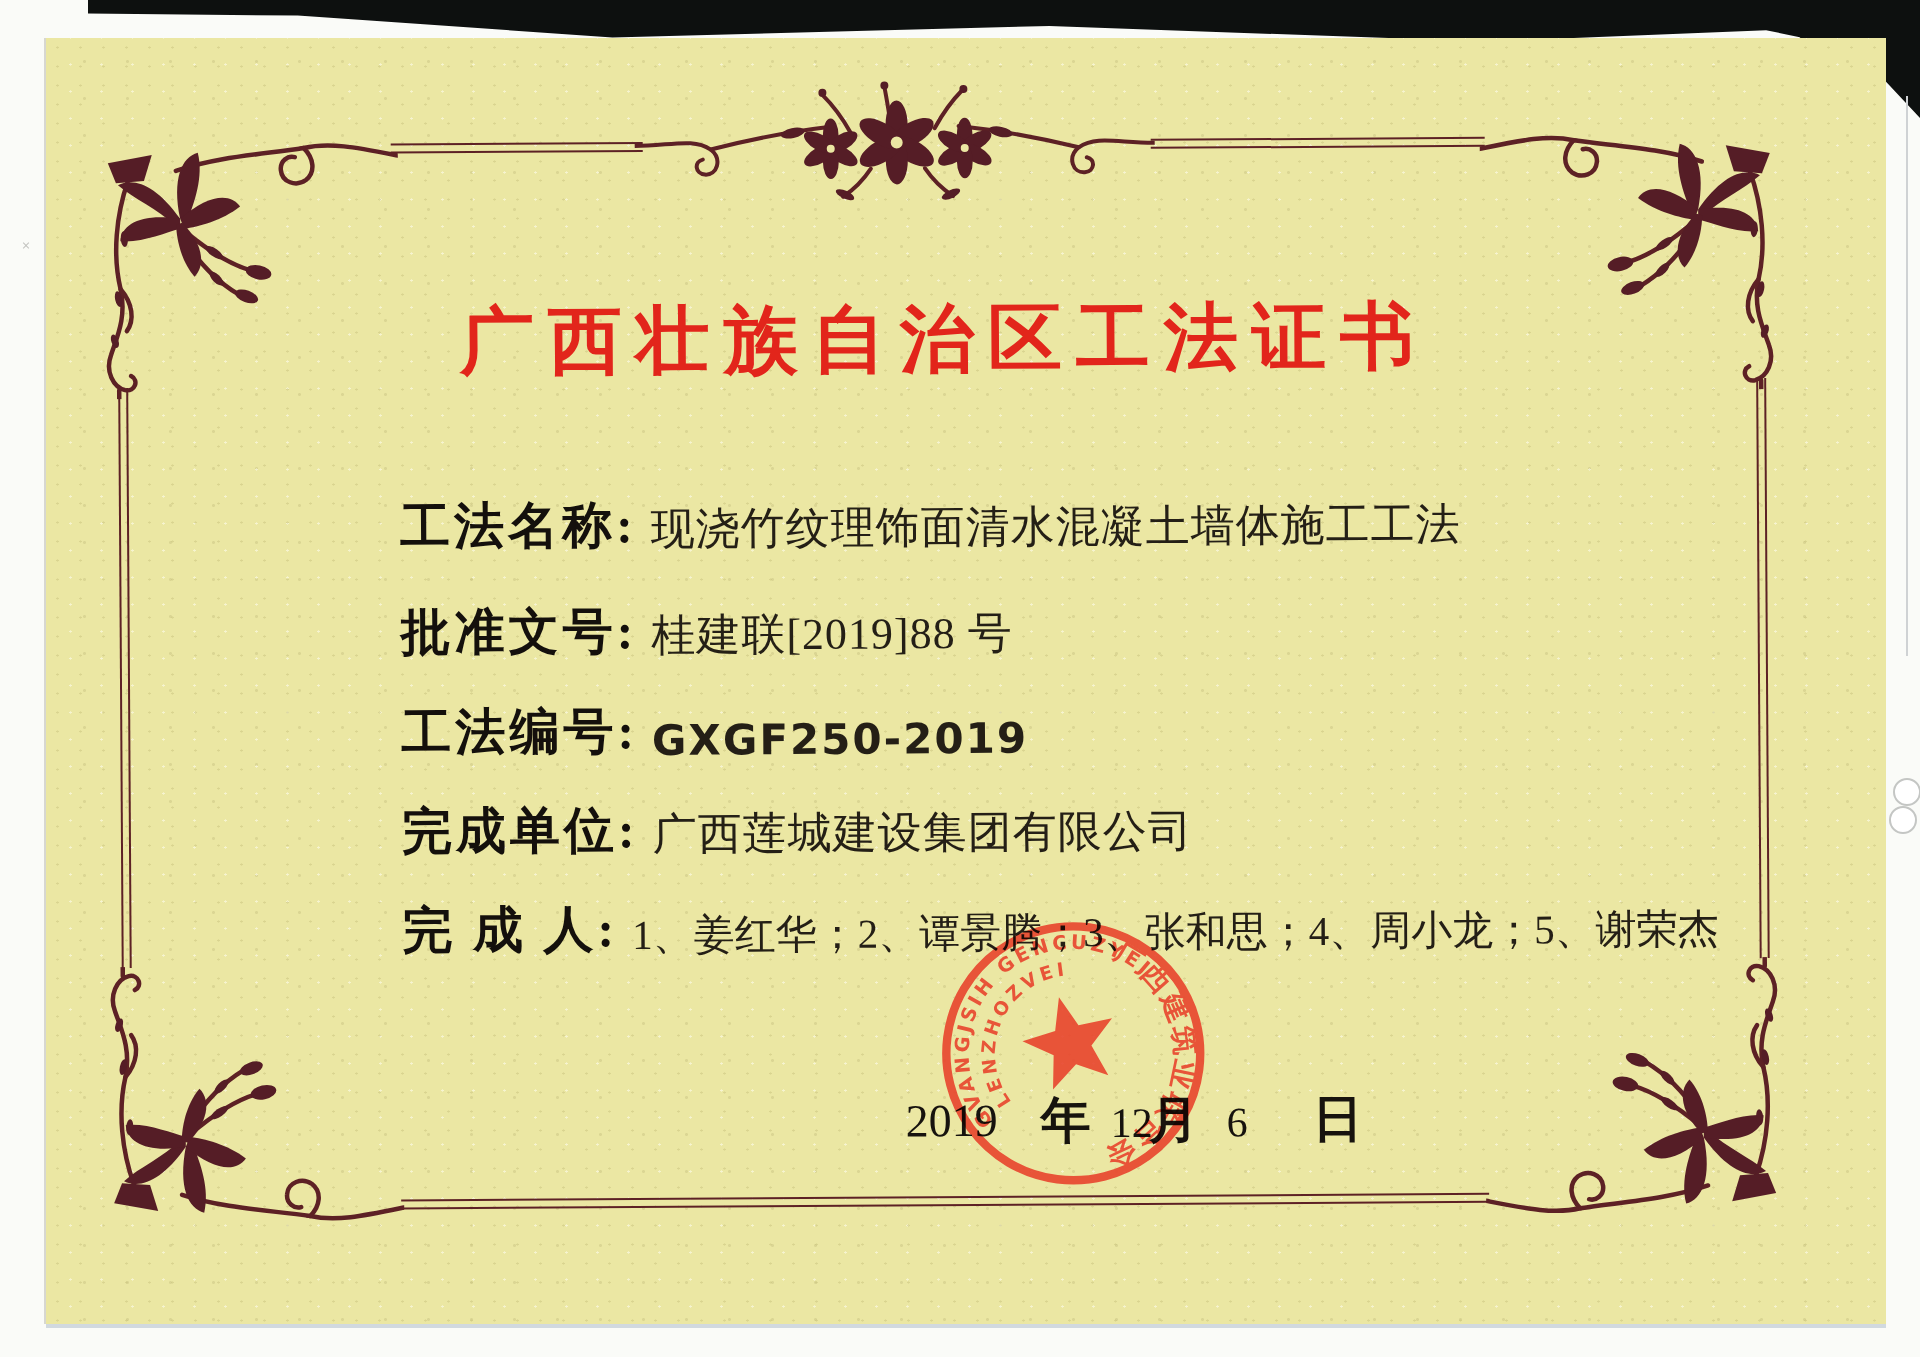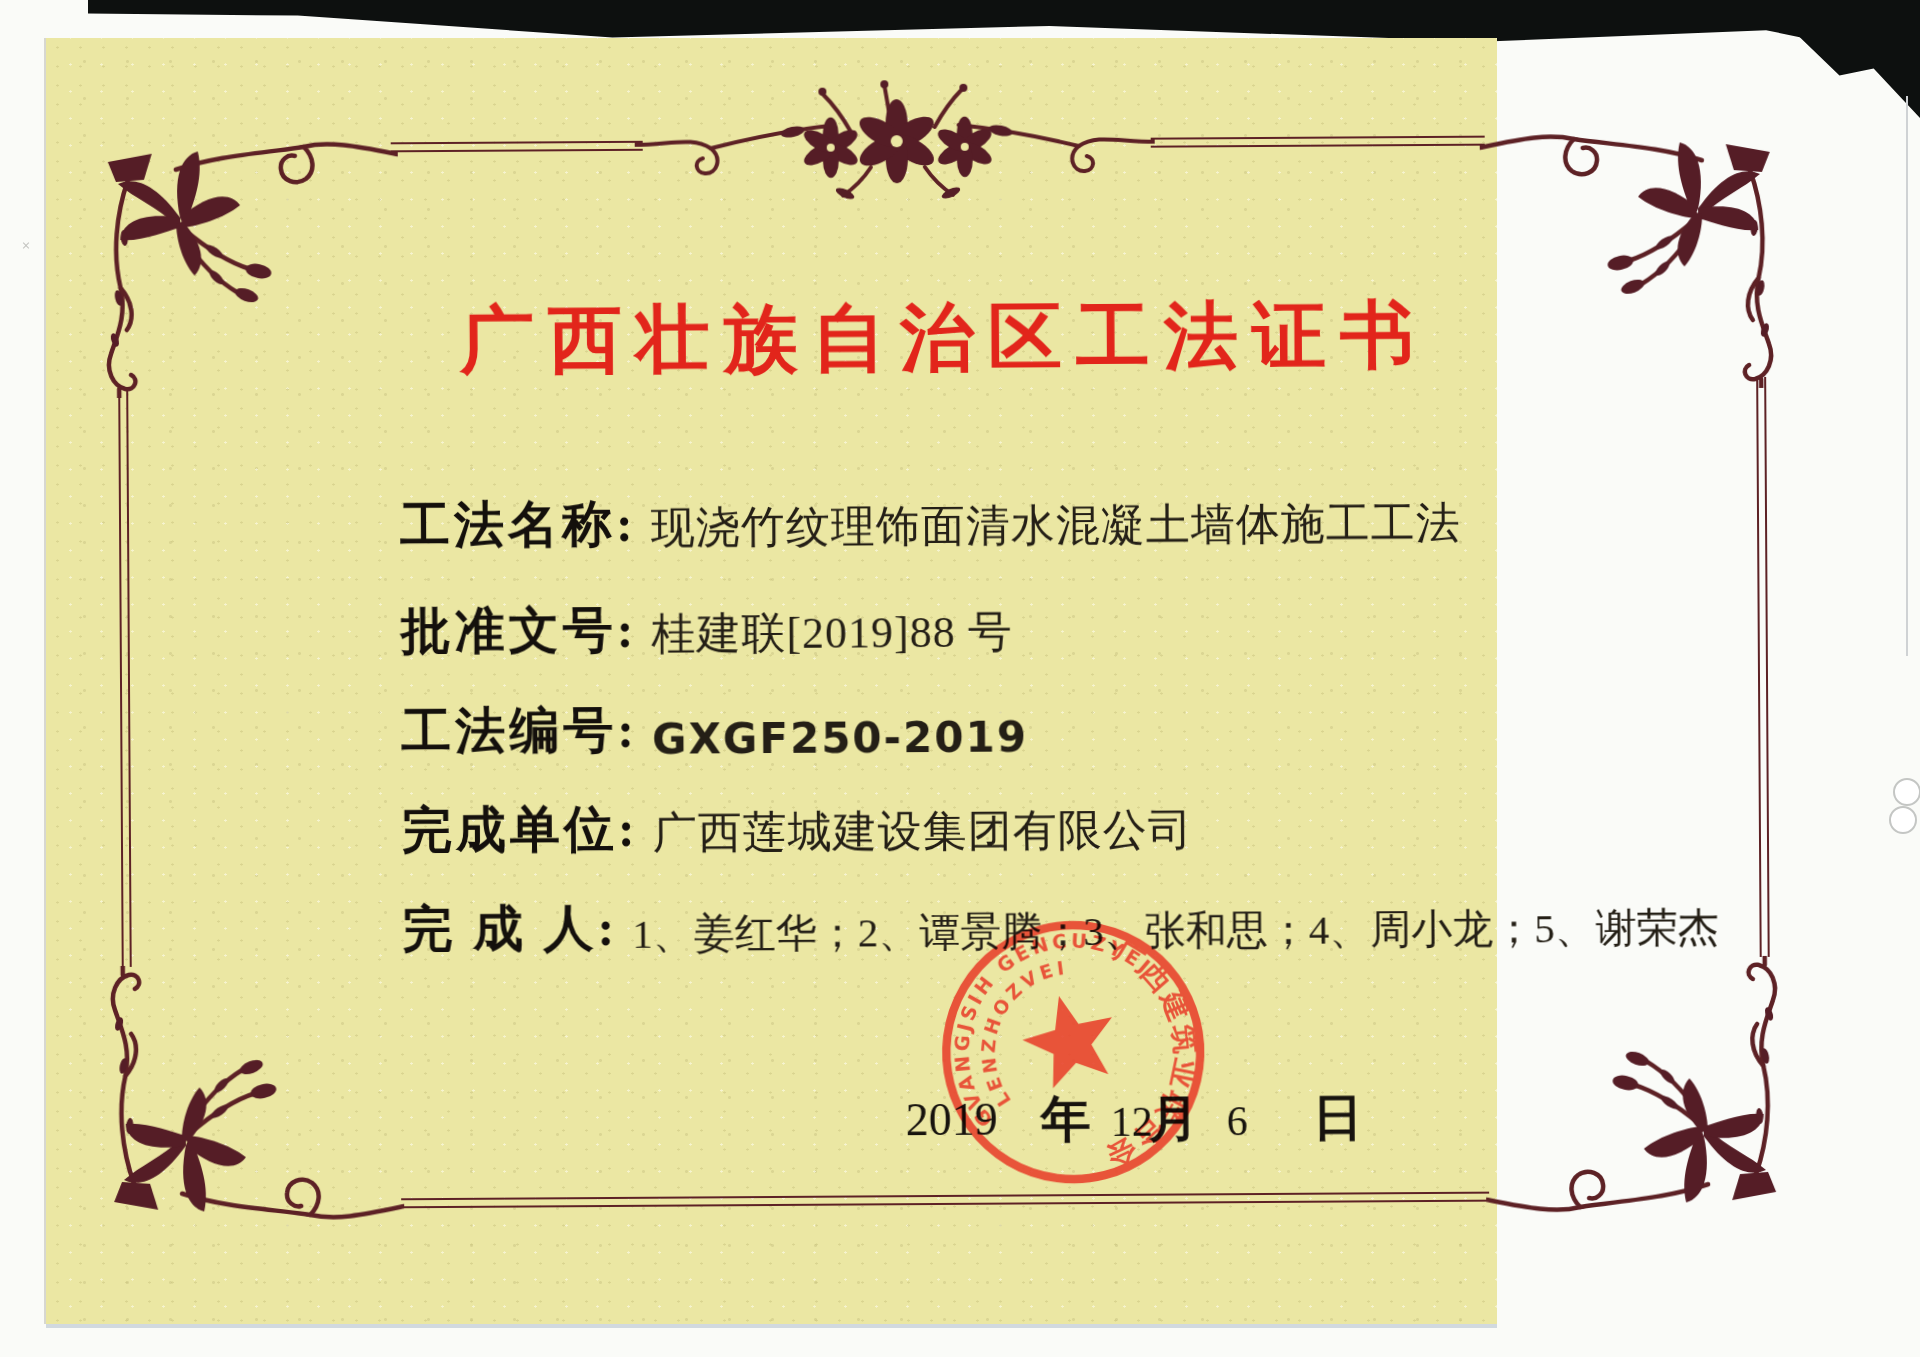--- a/index.html
+++ b/index.html
@@ -10,21 +10,21 @@
             clip-path:polygon(0 0,100% 0,100% 86%,96% 58%,80% 80%,55% 50%,30% 72%,12% 30%,0 26%);}
   .band-corner{position:absolute;left:1798px;top:0;width:122px;height:118px;background:#0d100f;
             clip-path:polygon(0 0,100% 0,100% 100%,62% 58%,34% 64%,0 30%);}
   .edge-line{position:absolute;left:1906px;top:96px;width:2px;height:560px;background:#cfd2d4;}
   .hole{position:absolute;width:24px;height:24px;border-radius:50%;border:2px solid #c4c6c4;background:#fff;}
   .hole.h1{left:1893px;top:778px}.hole.h2{left:1889px;top:806px}
   .speck{position:absolute;left:22px;top:242px;width:8px;height:8px;opacity:.5;}
   .speck::before,.speck::after{content:"";position:absolute;left:0;top:3px;width:8px;height:1px;background:#8a8a86;}
   .speck::before{transform:rotate(45deg)}.speck::after{transform:rotate(-45deg)}
   
-  .paper{position:absolute;left:46px;top:38px;width:1451px;height:1286px;background-color:#ebe7a3;
+  .paper{position:absolute;left:46px;top:38px;width:1840px;height:1286px;background-color:#ebe7a3;
          background-image:
            radial-gradient(rgba(203,197,128,.55) 1px, transparent 1.6px),
            radial-gradient(rgba(255,255,244,.55) 1px, transparent 1.5px),
            radial-gradient(rgba(188,182,118,.35) 1.3px, transparent 1.9px);
          background-size:23px 19px,31px 27px,43px 37px;
          background-position:0 0,9px 13px,17px 5px;
          box-shadow:0 4px 0 rgba(148,168,184,.4), -2px 0 0 rgba(180,180,170,.5);}
   .print{position:absolute;inset:0;transform:rotate(-.35deg);transform-origin:50% 50%;}
   
   .h2line{position:absolute;height:6px;border-top:2.5px solid #5d2125;border-bottom:2.5px solid #5d2125;}

